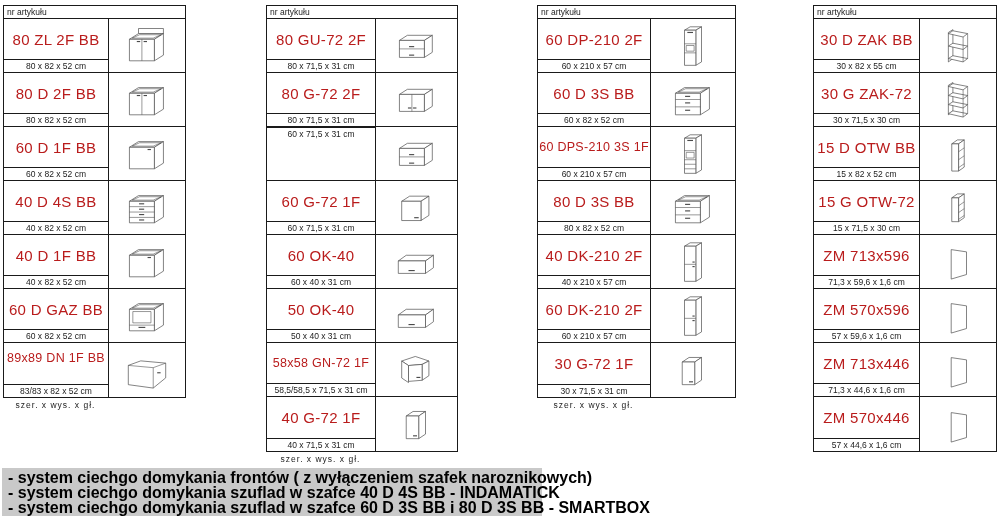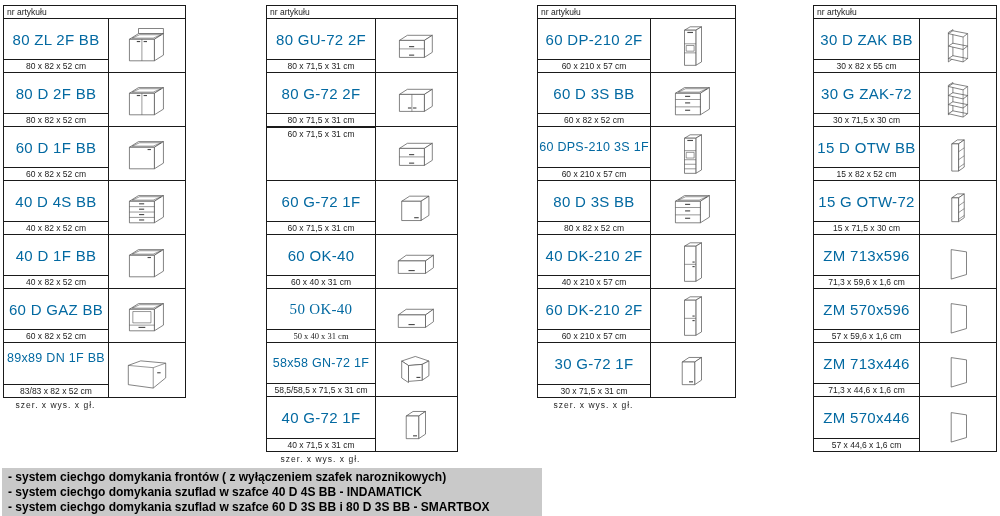--- a/index.html
+++ b/index.html
@@ -9,30 +9,30 @@
     overflow:hidden;
   }
   .table-wrap{position:absolute;}
   .cab-table{border:1px solid #1a1a1a;background:#fff;box-sizing:border-box;}
   .t-header{height:13px;border-bottom:1px solid #1a1a1a;box-sizing:border-box;
             font-size:8.5px;line-height:12px;padding-left:3px;color:#222;}
   .t-row{display:flex;height:54px;border-bottom:1px solid #1a1a1a;box-sizing:border-box;}
   .t-row:last-child{border-bottom:none;}
   .t-left{border-right:1px solid #1a1a1a;box-sizing:border-box;display:flex;flex-direction:column;}
   .t-code{flex:1;display:flex;align-items:center;justify-content:center;
-          font-size:15px;letter-spacing:.3px;white-space:nowrap;color:#0369a1;}
+          font-size:15px;letter-spacing:.3px;white-space:nowrap;color:#b91c1c;}
   .t-code.small{font-size:12.5px;}
   .t-dims{height:13px;border-top:1px solid #1a1a1a;box-sizing:border-box;
           font-size:8.5px;line-height:12px;text-align:center;color:#222;white-space:nowrap;}
   .t-iconcell{flex:1;display:flex;align-items:center;justify-content:center;}
   .t-iconcell svg{width:58px;height:51px;}
   .t-footer{font-size:8.5px;color:#222;margin-top:2px;letter-spacing:1px;text-align:center;}
   .notes{position:absolute;left:2px;top:468px;width:528px;height:46px;
          background:#c9c9c9;padding:2px 6px;box-sizing:content-box;}
-  .note-line{font-size:12px;font-weight:bold;line-height:15px;color:#000;white-space:nowrap;}
+  .note-line{font-size:16px;font-weight:bold;line-height:15px;color:#000;white-space:nowrap;}
 </style>
 </head>
 <body>
 
 <div id="tables">
     <div class="table-wrap" style="left: 3px; top: 5px; width: 183px;">
       <div class="cab-table">
         <div class="t-header">nr artykułu</div>
         <div class="t-row">
           <div class="t-left" style="width: 105px;">
@@ -226,21 +226,21 @@
           <div class="t-iconcell">
             <svg viewBox="0 0 90 90" preserveAspectRatio="xMidYMid meet">
               <polygon fill="#fff" stroke="#4a4a4a" stroke-width="1.2" stroke-linejoin="round" points="12,44 26,34 74,34 60,44"></polygon>
               <polygon fill="#fff" stroke="#4a4a4a" stroke-width="1.2" stroke-linejoin="round" points="60,44 74,34 74,56 60,66"></polygon>
               <rect fill="#fff" stroke="#4a4a4a" stroke-width="1.2" stroke-linejoin="round" x="12" y="44" width="48" height="22"></rect>
               <rect fill="#4a4a4a" stroke="none" x="30" y="60" width="11" height="2"></rect>
             </svg>
           </div>
         </div>
         <div class="t-row">
-          <div class="t-left" style="width: 109px; font-family: Liberation Serif, serif;">
+          <div class="t-left" style="width: 109px;">
             <div class="t-code">50 OK-40</div>
             <div class="t-dims">50 x 40 x 31 cm</div>
           </div>
           <div class="t-iconcell">
             <svg viewBox="0 0 90 90" preserveAspectRatio="xMidYMid meet">
               <polygon fill="#fff" stroke="#4a4a4a" stroke-width="1.2" stroke-linejoin="round" points="12,44 26,34 74,34 60,44"></polygon>
               <polygon fill="#fff" stroke="#4a4a4a" stroke-width="1.2" stroke-linejoin="round" points="60,44 74,34 74,56 60,66"></polygon>
               <rect fill="#fff" stroke="#4a4a4a" stroke-width="1.2" stroke-linejoin="round" x="12" y="44" width="48" height="22"></rect>
               <rect fill="#4a4a4a" stroke="none" x="30" y="60" width="11" height="2"></rect>
             </svg>

